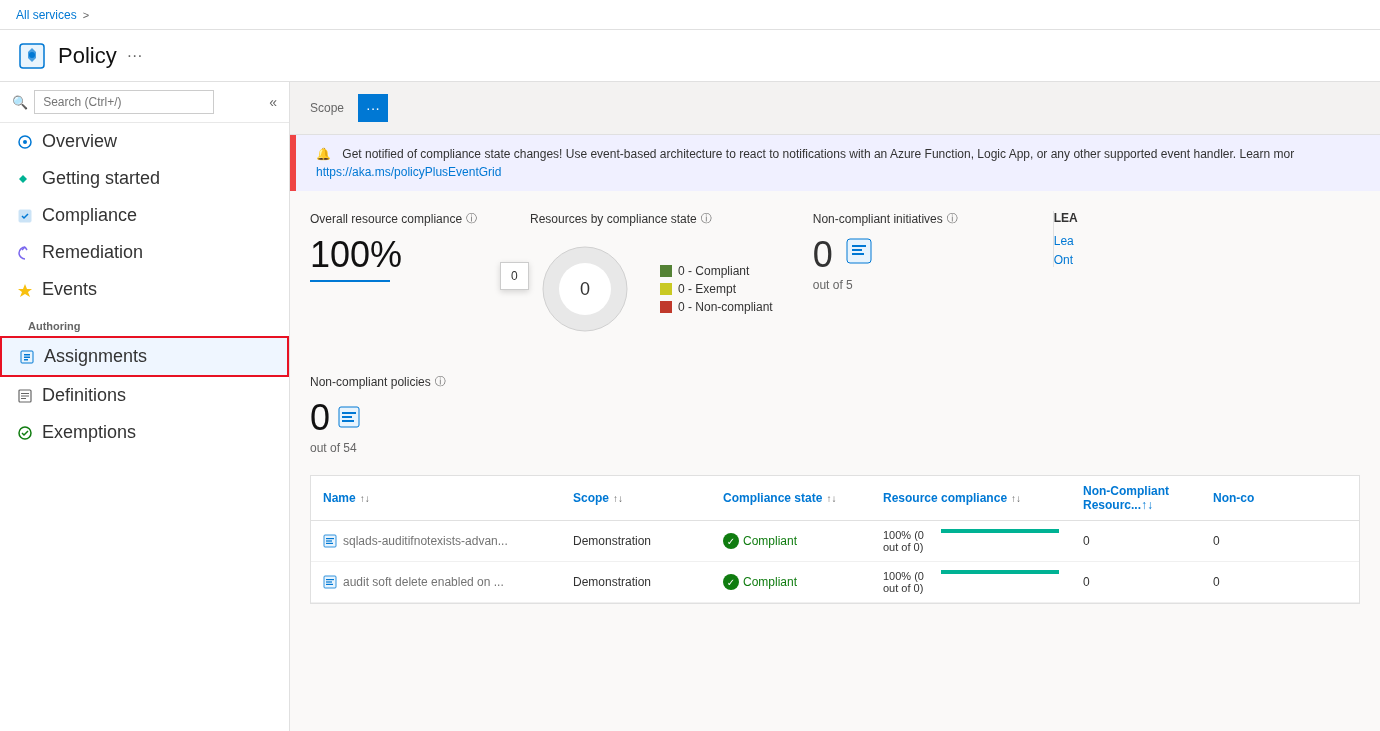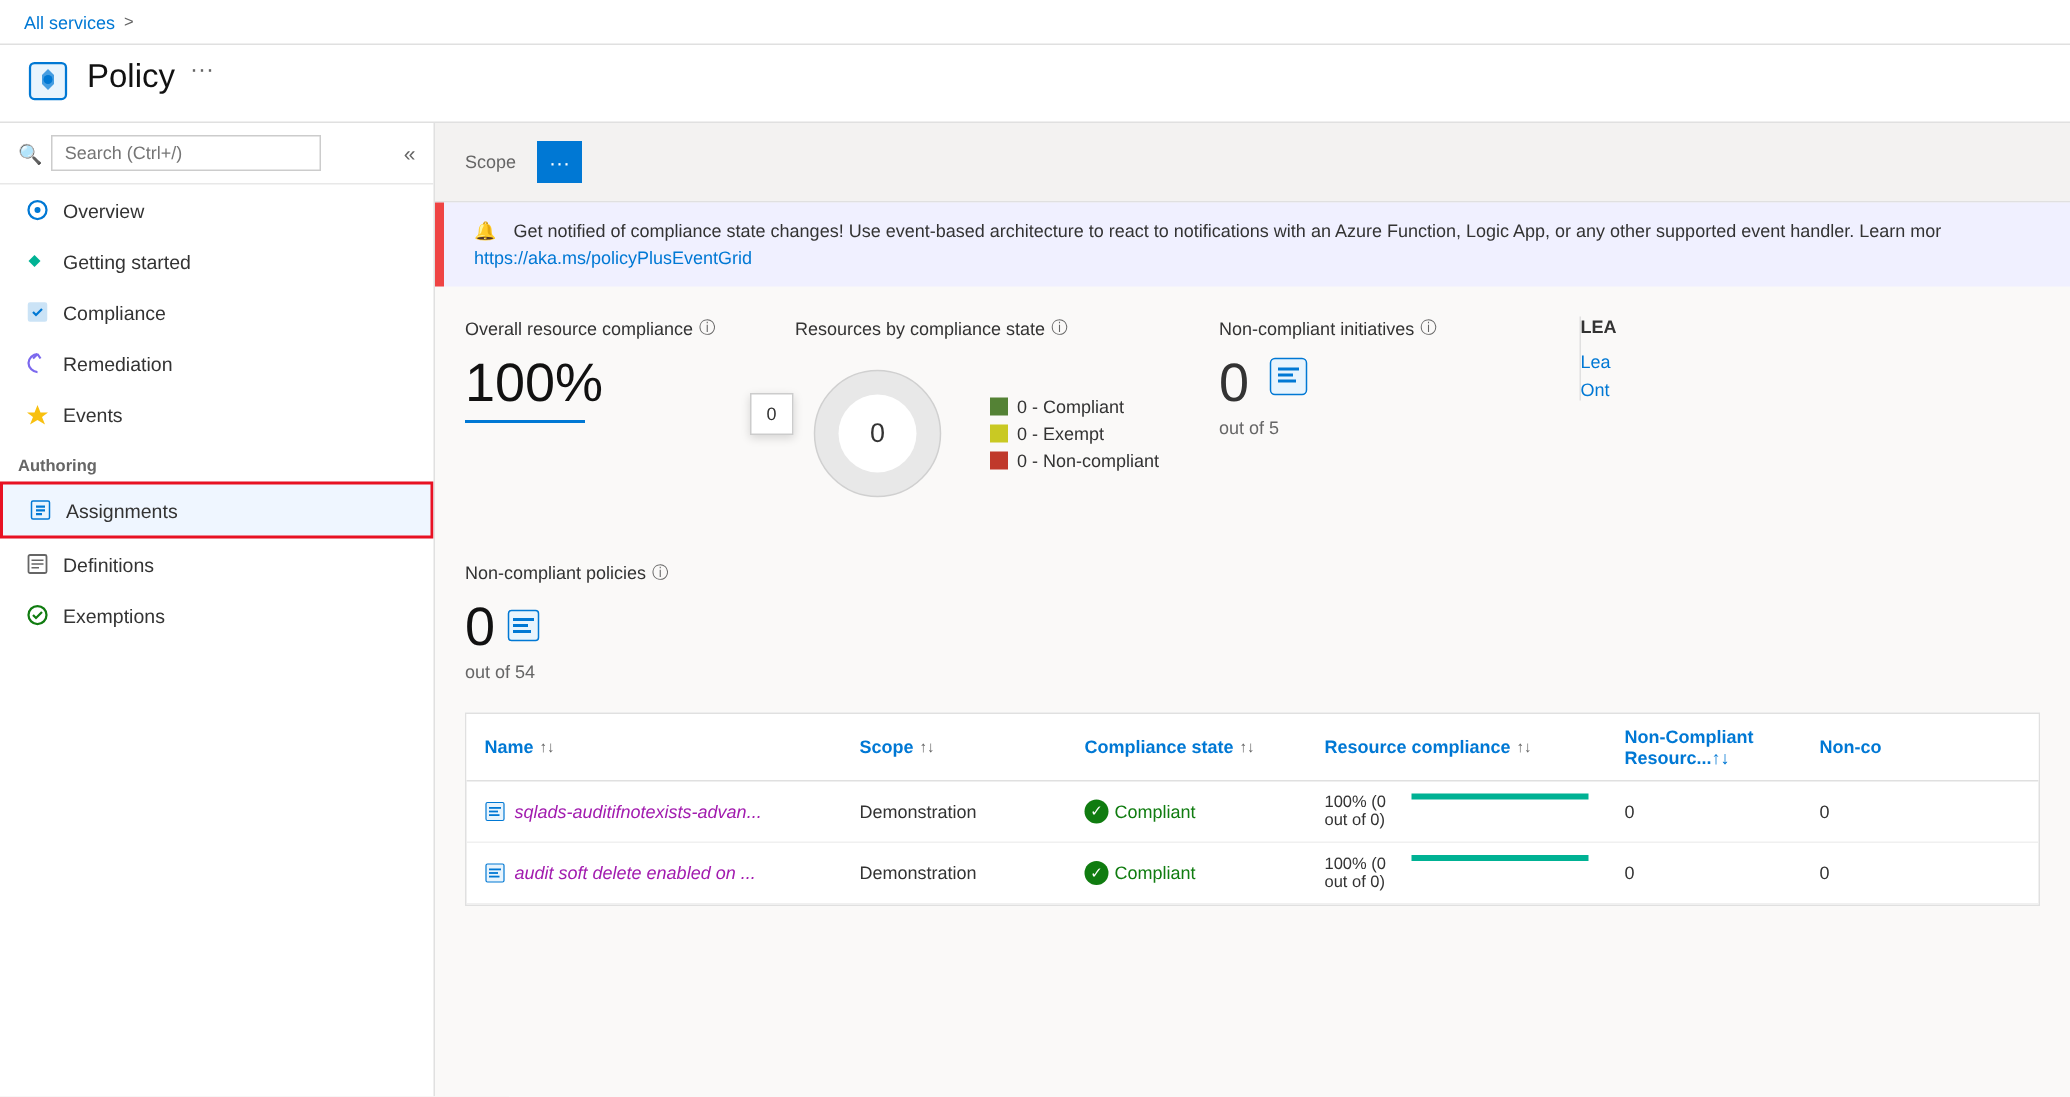--- a/index.html
+++ b/index.html
@@ -4,38 +4,38 @@
   <style>
     * { box-sizing: border-box; margin: 0; padding: 0; }
     body { font-family: 'Segoe UI', Arial, sans-serif; font-size: 13px; color: #333; background: #f3f2f1; display: flex; flex-direction: column; height: 731px; overflow: hidden; }
 
     
     .top-bar { background: white; padding: 4px 16px; border-bottom: 1px solid #e0e0e0; display: flex; align-items: center; gap: 6px; height: 30px; }
     .top-bar a { color: #0078d4; text-decoration: none; font-size: 12px; }
     .top-bar .chevron { color: #666; font-size: 11px; }
 
     
-    .header { background: white; padding: 8px 16px; display: flex; align-items: flex-start; gap: 10px; height: 52px; border-bottom: 1px solid #e0e0e0; }
+    .header { background: white; padding: 8px 16px; display: flex; align-items: center; gap: 10px; height: 52px; border-bottom: 1px solid #e0e0e0; }
     .header-icon { width: 32px; height: 32px; }
     .header-title { font-size: 22px; font-weight: 300; color: #111; }
     .header-ellipsis { color: #666; font-size: 16px; cursor: pointer; }
 
     
     .main-layout { display: flex; flex: 1; overflow: hidden; }
 
     
     .sidebar { width: 290px; background: white; border-right: 1px solid #e0e0e0; overflow-y: auto; flex-shrink: 0; }
     .sidebar-search { padding: 8px 12px; border-bottom: 1px solid #e8e8e8; display: flex; align-items: center; gap: 6px; }
     .sidebar-search input { border: 1px solid #ccc; padding: 4px 8px; width: 180px; font-size: 12px; outline: none; }
     .sidebar-collapse { margin-left: auto; cursor: pointer; color: #666; font-size: 14px; }
 
-    .nav-item { display: flex; align-items: center; gap: 8px; padding: 8px 16px; cursor: pointer; color: #333; font-size: 13px; }
+    .nav-item { display: flex; align-items: center; gap: 8px; padding: 8px 16px; cursor: pointer; color: #333; font-size: 18px; }
     .nav-item .nav-icon { width: 18px; height: 18px; display: flex; align-items: center; justify-content: center; flex-shrink: 0; }
 
-    .nav-section-label { padding: 12px 16px 4px 12px; font-size: 11px; font-weight: 600; color: #666; text-transform: none; }
+    .nav-section-label { padding: 12px 16px 4px 28px; font-size: 11px; font-weight: 600; color: #666; text-transform: none; }
 
     
     .content { flex: 1; overflow-y: auto; background: #faf9f8; }
 
     
     .scope-bar { background: #f3f2f1; padding: 12px 20px; display: flex; align-items: center; gap: 10px; border-bottom: 1px solid #e0e0e0; }
     .scope-label { font-size: 12px; color: #666; margin-right: 4px; }
     .scope-input { border: 1px solid #8a8a8a; padding: 5px 10px; width: 420px; font-size: 13px; background: white; }
     .scope-btn { background: #0078d4; border: none; color: white; width: 30px; height: 28px; cursor: pointer; font-size: 14px; display: flex; align-items: center; justify-content: center; }
 
@@ -74,21 +74,21 @@
 
     
     .table-container { background: white; border: 1px solid #e0e0e0; }
     .table-header { display: grid; grid-template-columns: 250px 150px 160px 200px 130px 100px; background: white; border-bottom: 1px solid #e0e0e0; }
     .th { padding: 8px 12px; font-weight: 600; font-size: 12px; color: #0078d4; display: flex; align-items: center; gap: 4px; cursor: pointer; }
     .th .sort-icon { color: #666; font-size: 10px; }
 
     .table-row-grid { display: grid; grid-template-columns: 250px 150px 160px 200px 130px 100px; border-bottom: 1px solid #f0f0f0; }
     .td { padding: 8px 12px; font-size: 12px; display: flex; align-items: center; }
 
-    .link-cell { color: #a21caf; text-decoration: none; cursor: pointer; overflow: hidden; text-overflow: ellipsis; white-space: nowrap; display: block; font-style: italic; }
+    .link-cell { color: #737373; text-decoration: none; cursor: pointer; overflow: hidden; text-overflow: ellipsis; white-space: nowrap; display: block; }
     .compliant-badge { display: flex; align-items: center; gap: 4px; color: #107c10; }
     .compliant-dot { width: 16px; height: 16px; background: #107c10; border-radius: 50%; display: flex; align-items: center; justify-content: center; color: white; font-size: 10px; }
 
     .progress-bar-container { display: flex; flex-direction: row; gap: 2px; width: 100%; }
     .progress-text { font-size: 11px; }
     .progress-bar { height: 4px; background: #e0e0e0; width: 100%; }
     .progress-fill { height: 100%; background: #00b294; }
 
     
     ::-webkit-scrollbar { width: 6px; }

